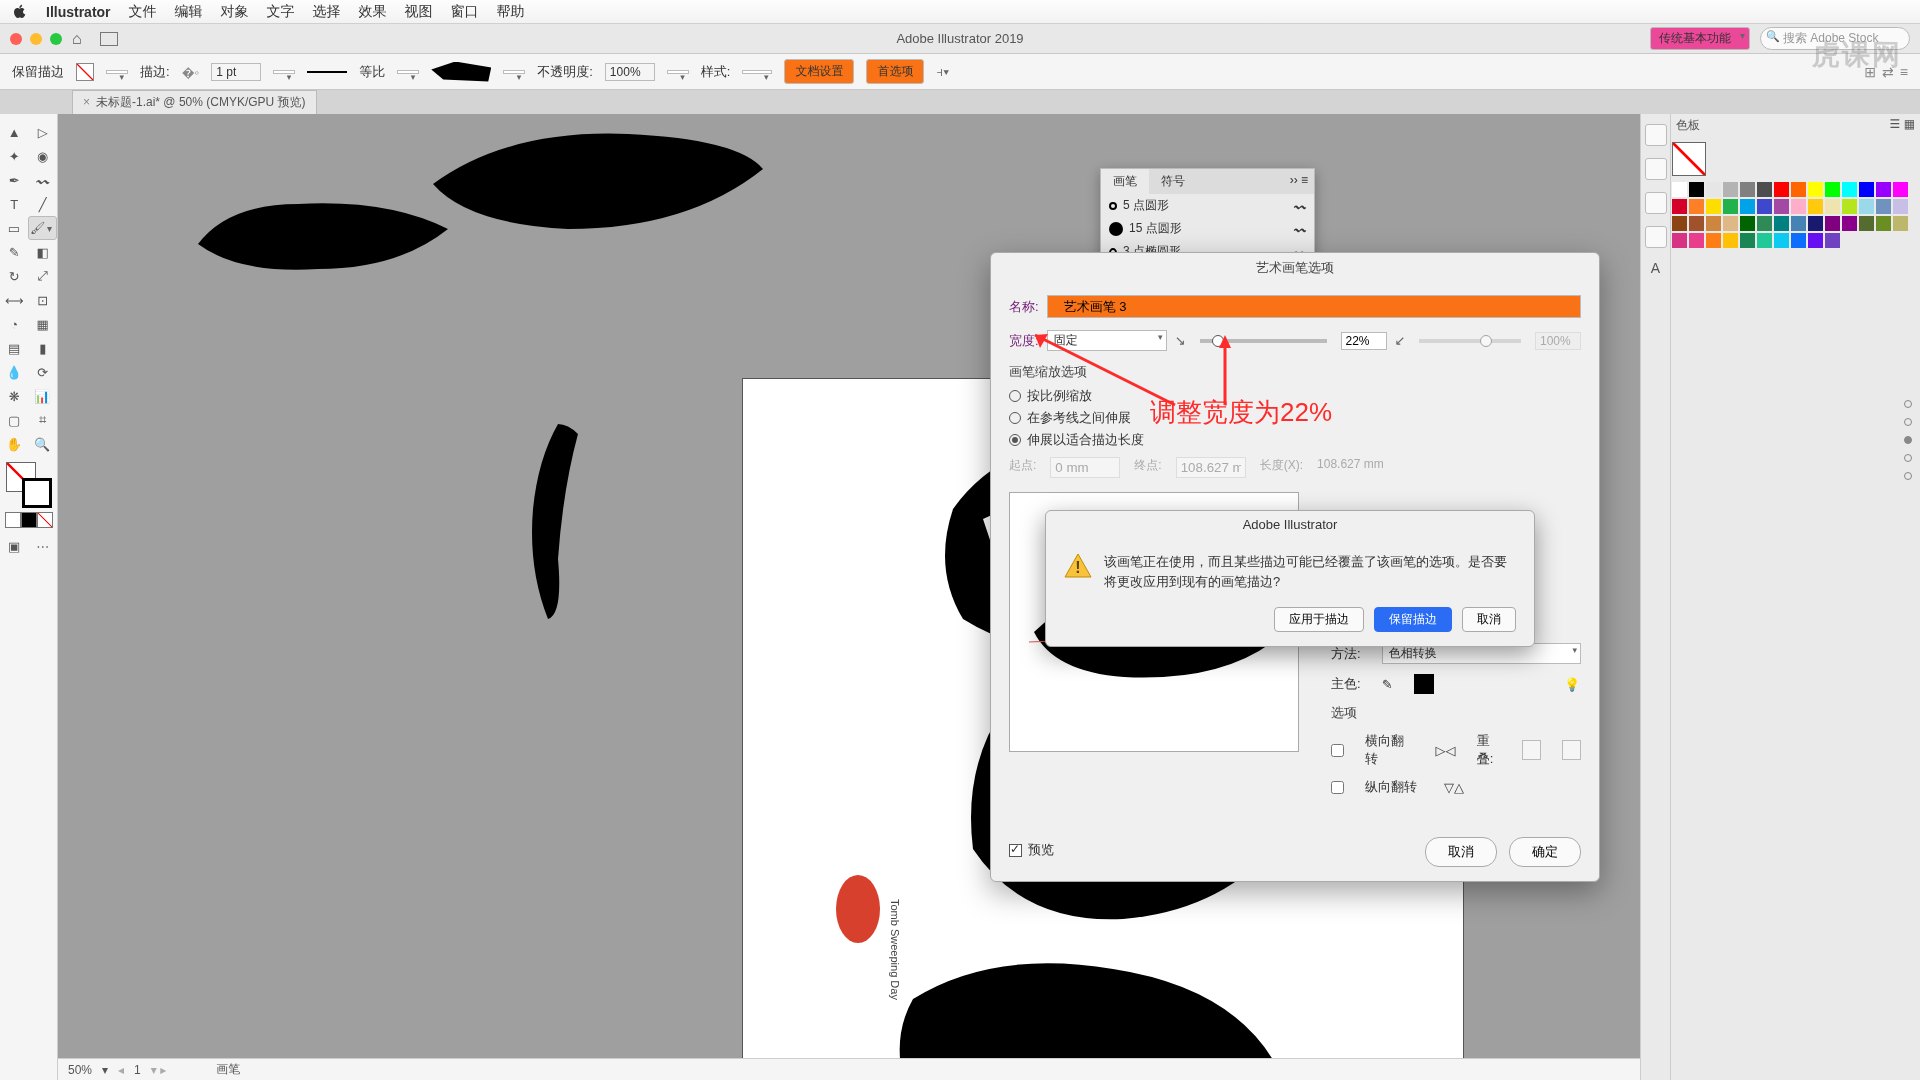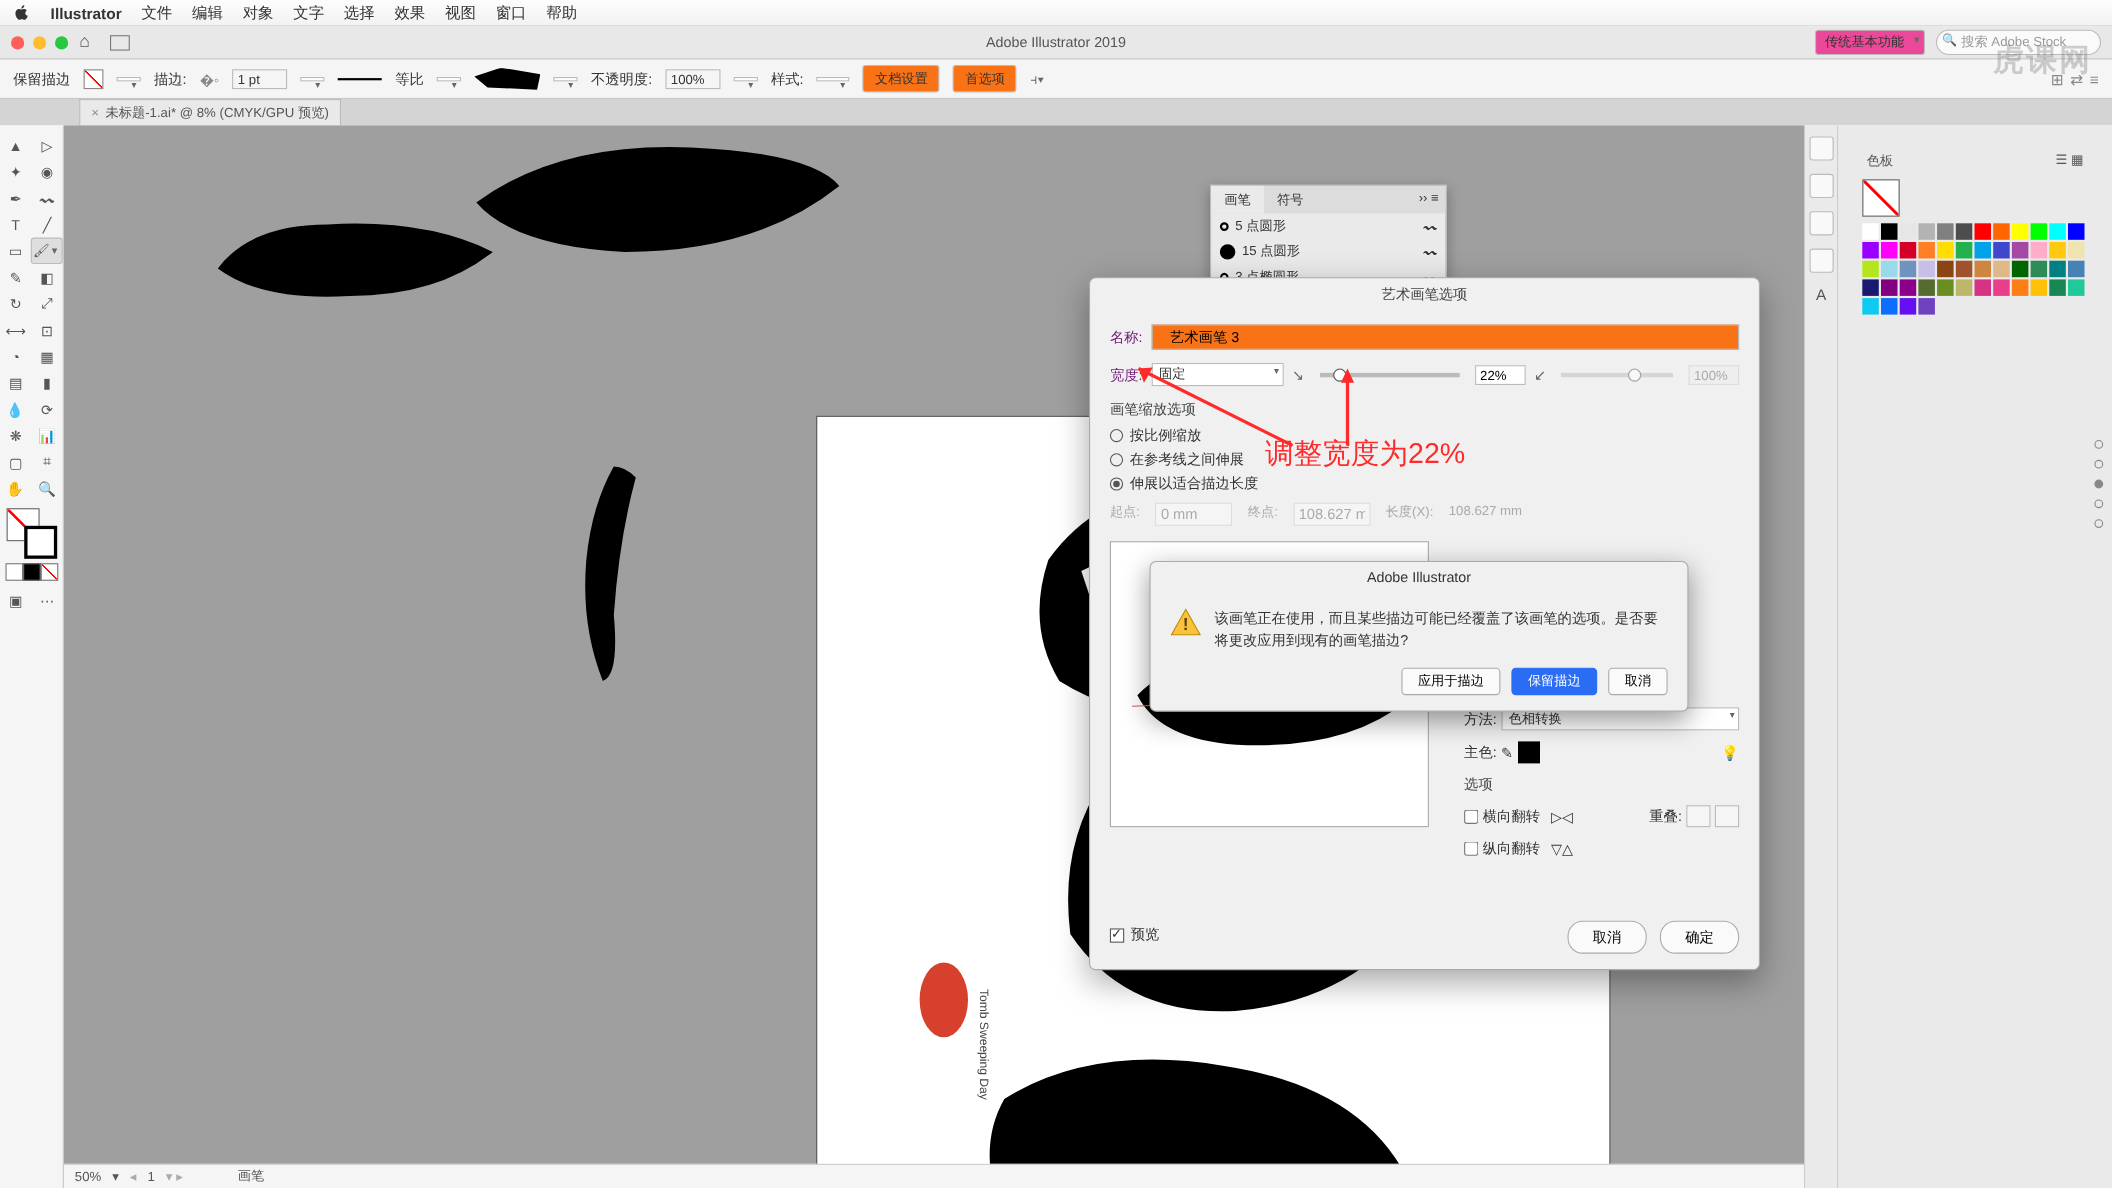--- a/index.html
+++ b/index.html
@@ -58,21 +58,21 @@
 .artboard{ position:absolute; left:685px; top:265px; width:720px; height:800px; background:#fff; box-shadow:0 0 0 1px #555; }
 .stroke1{ position:absolute; left:130px; top:60px; width:290px;height:110px; }
 .stroke2{ position:absolute; left:370px; top:10px; width:340px;height:115px; }
 .stroke3{ position:absolute; left:445px; top:305px; width:100px;height:210px; }
 .ink{ fill:#000; }
 .statusbar{ position:absolute; bottom:0; left:0; width:100%; height:22px; background:#f5f5f5; border-top:1px solid #ccc; display:flex;align-items:center; font-size:12px; color:#555; gap:10px; padding:0 10px;}
 
 
 .dockcol{ width:30px; background:#eaeaea; border-left:1px solid #ccc; display:flex; flex-direction:column; gap:12px; padding-top:10px; align-items:center; }
 .dockbtn{ width:22px;height:22px; border:1px solid #bbb; background:#f9f9f9; border-radius:3px; }
-.swatches{ width:250px; background:#eaeaea; border-left:1px solid #ccc; padding:22px; }
+.swatches{ width:250px; background:#eaeaea; border-left:1px solid #ccc; padding:1px; }
 .swatches .hdr{ font-size:12px; color:#555; padding:2px 4px; display:flex; justify-content:space-between;}
 .swatches .bigsw{ width:34px;height:34px; background:linear-gradient(45deg,#fff 46%,red 48%,red 52%,#fff 54%); border:1px solid #666; margin:6px 0;}
 .swgrid{ display:flex; flex-wrap:wrap; gap:2px; }
 .swgrid div{ width:15px;height:15px; }
 
 
 .brushpanel{ position:absolute; left:1100px; top:168px; width:215px; background:#eaeaea; border:1px solid #bbb; box-shadow:0 4px 12px rgba(0,0,0,.3); font-size:12px; }
 .brushpanel .tabs{ display:flex; background:#dcdcdc; }
 .brushpanel .tabs div{ padding:4px 12px; }
 .brushpanel .tabs .act{ background:#eaeaea; }
@@ -93,21 +93,21 @@
 .drow .slider .th{ width:12px;height:12px;border:1px solid #555;border-radius:50%;background:#fff;position:absolute;top:-4px; }
 .section{ font-size:13px; color:#444; margin:10px 0 6px; }
 .radio{ display:flex; align-items:center; gap:6px; margin:4px 0; font-size:13px;}
 .radio .r{ width:12px;height:12px;border:1px solid #555;border-radius:50%; display:inline-block;}
 .radio .r.on:after{ content:""; display:block;width:6px;height:6px;background:#555;border-radius:50%;margin:2px;}
 .dimrow{ display:flex; gap:14px; margin-top:8px; color:#aaa; font-size:12px;}
 .dimrow input{ border:1px solid #ddd; padding:2px 4px; width:70px; color:#aaa; background:#f5f5f5;}
 .preview{ margin:14px 0; width:290px; height:260px; border:1px solid #aaa; background:#fff; display:flex;align-items:center;justify-content:center; position:relative;}
 .preview svg{ width:260px; height:140px;}
 .optcol{ position:absolute; right:18px; top:380px; width:250px; font-size:13px;}
-.optcol .lr{ display:flex; align-items:center; gap:4px; margin:10px 0;}
+.optcol .lr{ display:flex; align-items:center; gap:21px; margin:10px 0;}
 .optcol .sq{ width:22px;height:20px;border:1px solid #bbb;background:#f5f5f5;}
 .dlgbtns{ position:absolute; right:18px; bottom:14px; display:flex; gap:12px;}
 .rbtn{ border:1px solid #aaa; background:#fafafa; padding:5px 22px; border-radius:14px; font-size:13px;}
 .chkrow{ position:absolute; left:18px; bottom:22px; display:flex;align-items:center;gap:6px;}
 .chk{ width:13px;height:13px;border:1px solid #555; background:#fff; position:relative;}
 .chk.on:after{content:"✓";position:absolute;left:0;top:-3px;font-size:12px;}
 
 
 .modal{ position:absolute; left:1045px; top:510px; width:490px; background:#f0f0f0; border:1px solid #aaa; border-radius:6px; box-shadow:0 8px 24px rgba(0,0,0,.4); font-size:13px; z-index:30;}
 .modal .mtitle{ text-align:center; padding:6px; font-size:13px;}
@@ -185,21 +185,21 @@
   <span class="btn">首选项</span>
   <span style="color:#666">⫞▾</span>
   <div class="right">
     <span>⊞</span>
     <span>⇄</span>
     <span>≡</span>
   </div>
 </div>
 
 <div class="tabstrip">
-  <div class="doctab"><span class="x">×</span><span>未标题-1.ai* @ 8% (CMYK/GPU 预览)</span></div>
+  <div class="doctab"><span class="x">×</span><span>未标题-1.ai* @ 50% (CMYK/GPU 预览)</span></div>
 </div>
 
 <div class="mainwrap">
 
   <div class="tools">
     <div class="row">
         <div class="cell">▲</div>
         <div class="cell">▷</div>
       </div>
     <div class="row">

